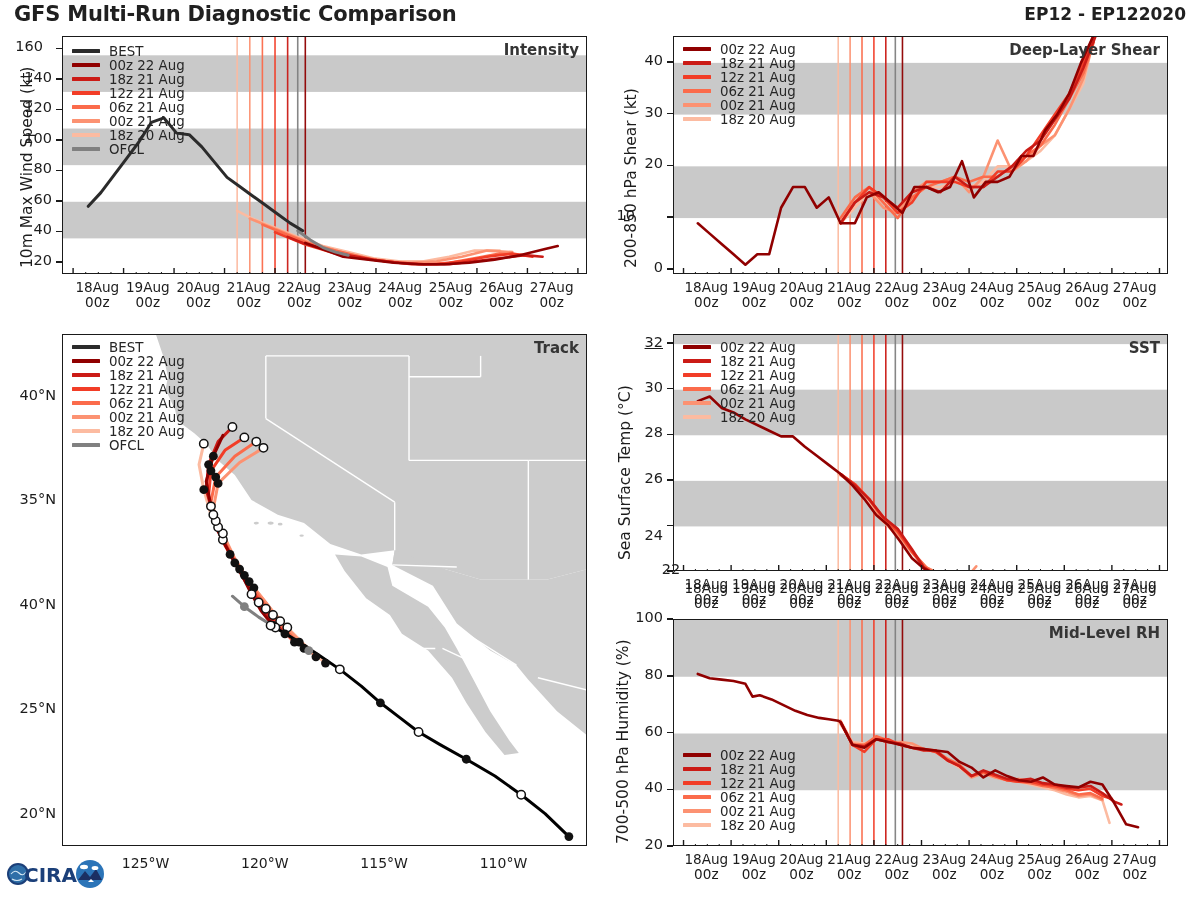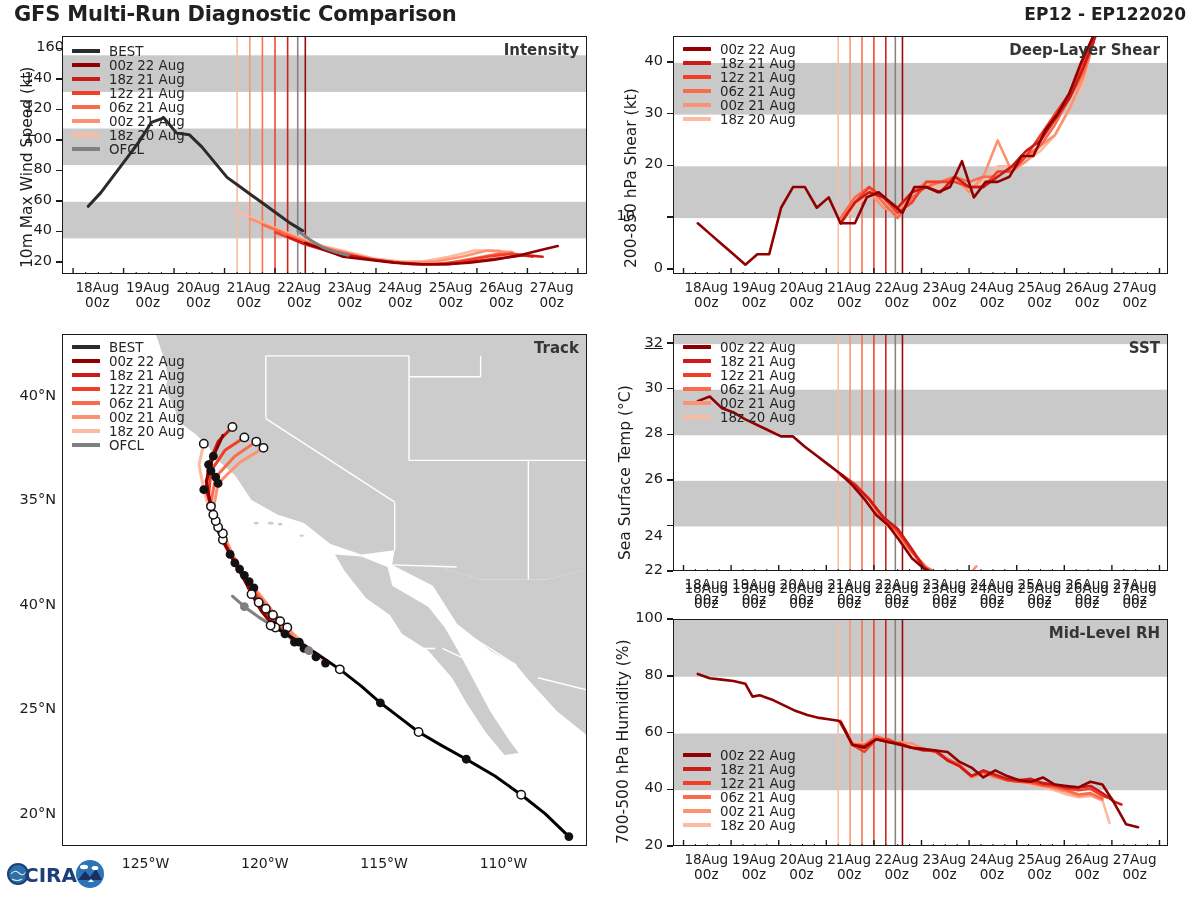--- a/index.html
+++ b/index.html
@@ -100,21 +100,21 @@
     <div class="ytick abs" style="left: 10px; width: 42px; top: 190.769px;">60</div>
     <div class="tickmark abs" style="left: 56px; top: 200.069px; width: 6px; height: 1.5px;"></div>
     <div class="ytick abs" style="left: 10px; width: 42px; top: 160.256px;">80</div>
     <div class="tickmark abs" style="left: 56px; top: 169.556px; width: 6px; height: 1.5px;"></div>
     <div class="ytick abs" style="left: 10px; width: 42px; top: 129.744px;">100</div>
     <div class="tickmark abs" style="left: 56px; top: 139.044px; width: 6px; height: 1.5px;"></div>
     <div class="ytick abs" style="left: 10px; width: 42px; top: 99.2308px;">120</div>
     <div class="tickmark abs" style="left: 56px; top: 108.531px; width: 6px; height: 1.5px;"></div>
     <div class="ytick abs" style="left: 10px; width: 42px; top: 68.7179px;">140</div>
     <div class="tickmark abs" style="left: 56px; top: 78.0179px; width: 6px; height: 1.5px;"></div>
-    <div class="ytick abs" style="left: 22px; width: 42px; top: 38.2051px;">160</div>
+    <div class="ytick abs" style="left: 1px; width: 42px; top: 38.2051px;">160</div>
     <div class="tickmark abs" style="left: 56px; top: 47.5051px; width: 6px; height: 1.5px;"></div>
   </div>
 <div id="xticks-intensity">
     <div class="xtick abs" style="left: 63.3365px; width: 68px; top: 280px;"><span>18Aug</span><br><span>00z</span></div>
     <div class="xtick abs" style="left: 113.817px; width: 68px; top: 280px;"><span>19Aug</span><br><span>00z</span></div>
     <div class="xtick abs" style="left: 164.298px; width: 68px; top: 280px;"><span>20Aug</span><br><span>00z</span></div>
     <div class="xtick abs" style="left: 214.779px; width: 68px; top: 280px;"><span>21Aug</span><br><span>00z</span></div>
     <div class="xtick abs" style="left: 265.26px; width: 68px; top: 280px;"><span>22Aug</span><br><span>00z</span></div>
     <div class="xtick abs" style="left: 315.74px; width: 68px; top: 280px;"><span>23Aug</span><br><span>00z</span></div>
     <div class="xtick abs" style="left: 366.221px; width: 68px; top: 280px;"><span>24Aug</span><br><span>00z</span></div>
@@ -459,21 +459,21 @@
       <line x1="425.98557692307696" y1="237" x2="425.98557692307696" y2="234" stroke="#1a1a1a" stroke-width="1"></line>
       <line x1="437.8846153846154" y1="237" x2="437.8846153846154" y2="230" stroke="#1a1a1a" stroke-width="1.4"></line>
       <line x1="449.7836538461539" y1="237" x2="449.7836538461539" y2="234" stroke="#1a1a1a" stroke-width="1"></line>
       <line x1="461.6826923076923" y1="237" x2="461.6826923076923" y2="234" stroke="#1a1a1a" stroke-width="1"></line>
       <line x1="473.5817307692308" y1="237" x2="473.5817307692308" y2="234" stroke="#1a1a1a" stroke-width="1"></line>
       <line x1="485.4807692307693" y1="237" x2="485.4807692307693" y2="230" stroke="#1a1a1a" stroke-width="1.4"></line>
     </svg>
 </div>
 <div class="ylab" style="left:616px;top:560px;transform:rotate(-90deg);">Sea Surface Temp (°C)</div>
 <div id="yticks-sst">
-    <div class="ytick abs" style="left: 621px; width: 42px; top: 561px;">22</div>
+    <div class="ytick abs" style="left: 650px; width: 42px; top: 561px; text-align: center;">22</div>
     <div class="tickmark abs" style="left: 667px; top: 570.3px; width: 6px; height: 1.5px;"></div>
     <div class="ytick abs" style="left: 621px; width: 42px; top: 527px;">24</div>
     <div class="tickmark abs" style="left: 667px; top: 524.723px; width: 6px; height: 1.5px;"></div>
     <div class="ytick abs" style="left: 621px; width: 42px; top: 469.846px;">26</div>
     <div class="tickmark abs" style="left: 667px; top: 479.146px; width: 6px; height: 1.5px;"></div>
     <div class="ytick abs" style="left: 621px; width: 42px; top: 424.269px;">28</div>
     <div class="tickmark abs" style="left: 667px; top: 433.569px; width: 6px; height: 1.5px;"></div>
     <div class="ytick abs" style="left: 621px; width: 42px; top: 378.692px;">30</div>
     <div class="tickmark abs" style="left: 667px; top: 387.992px; width: 6px; height: 1.5px;"></div>
     <div class="ytick abs" style="left: 621px; width: 42px; top: 334px; text-decoration: underline;">32</div>

